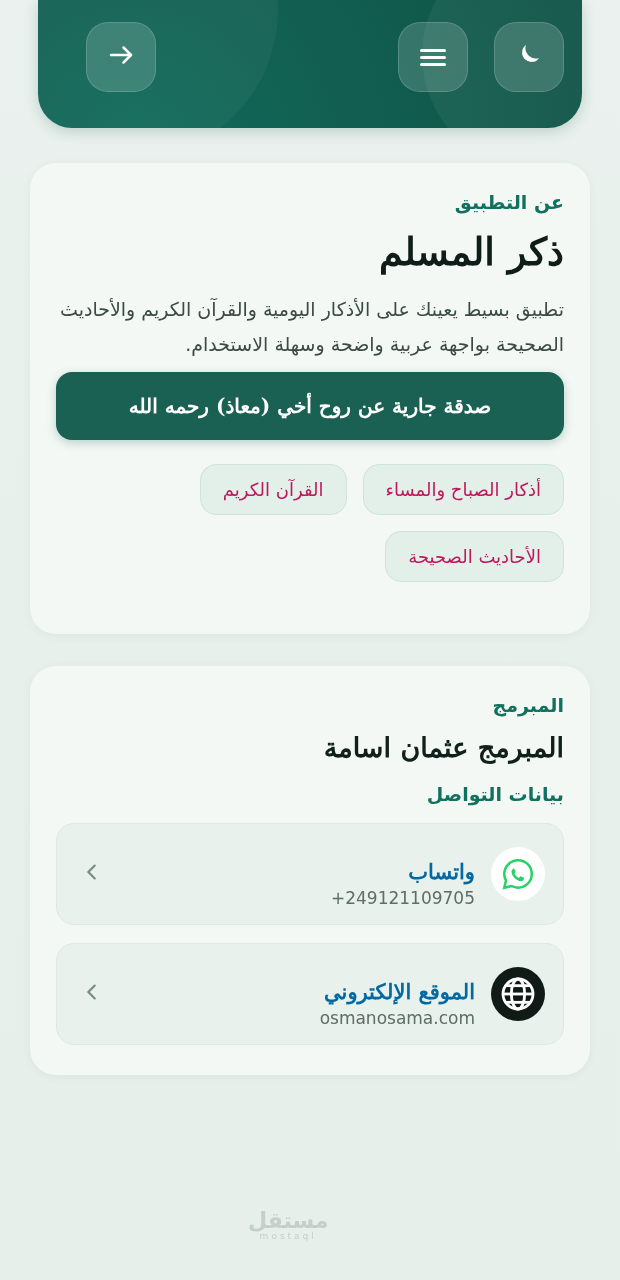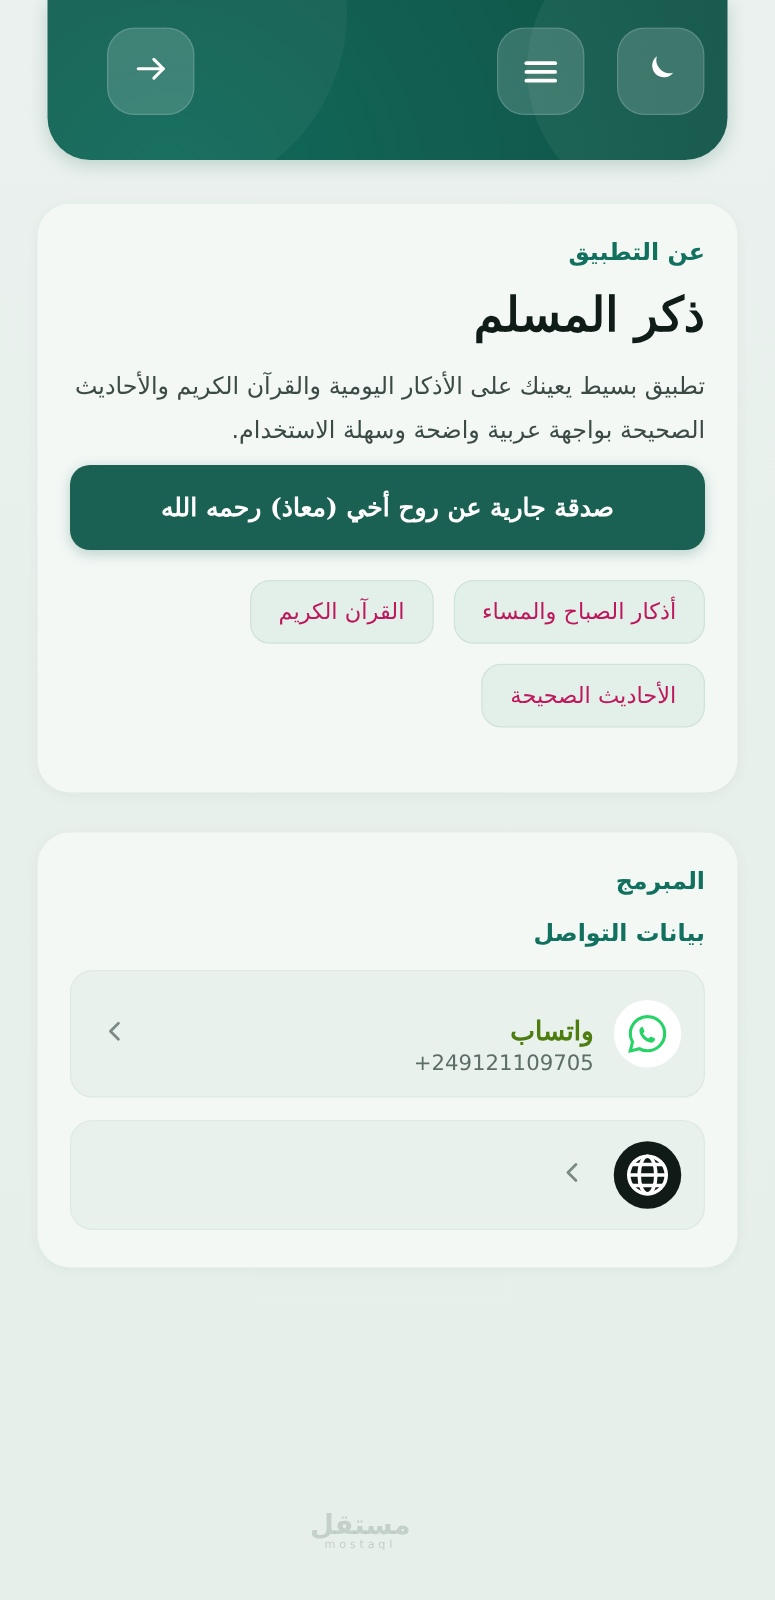--- a/index.html
+++ b/index.html
@@ -164,21 +164,21 @@
     width: 54px; height: 54px;
     border-radius: 50%;
     display: flex; align-items: center; justify-content: center;
     flex: 0 0 auto;
     color: #fff;
   }
   .c-icon.wa  { background: #ffffff; }
   .c-icon.fb  { background: #ffffff; }
   .c-icon.web { background: #101a17; }
   .c-text { flex: 1 1 auto; text-align: right; }
-  .c-title { font-size: 21px; color: #4d7c0f; font-weight: 700;
+  .c-title { font-size: 21px; color: #0369a1; font-weight: 700;
              font-family: "DejaVu Serif", "Liberation Serif", serif; margin-top: 19px; }
   .c-sub   { font-size: 17px; color: #5d6d67; margin-top: 4px; direction: ltr; text-align: right; }
   .chev {
     flex: 0 0 auto;
     color: #6b7a74;
     font-size: 26px;
     line-height: 1;
     transform: scaleX(-1);
     padding: 0 6px;
   }
@@ -235,20 +235,21 @@
 
   <div class="chips">
     <div class="chip">أذكار الصباح والمساء</div>
     <div class="chip">القرآن الكريم</div>
     <div class="chip">الأحاديث الصحيحة</div>
   </div>
 </div>
 
 <div class="card developer">
   <div class="eyebrow">المبرمج</div>
+  <div class="dev-name">المبرمج عثمان اسامة</div>
   <div class="contact-label">بيانات التواصل</div>
 
   <div class="contact-row">
     <div class="c-icon wa">
       <svg width="40" height="40" viewBox="0 0 32 32">
         <circle cx="16" cy="16" r="15" fill="#ffffff"></circle>
         <path d="M16 5C9.9 5 5 9.9 5 16c0 1.9.5 3.7 1.4 5.3L5 27l5.9-1.4c1.5.8 3.3 1.3 5.1 1.3 6.1 0 11-4.9 11-11S22.1 5 16 5z" fill="none" stroke="#25D366" stroke-width="2"></path>
         <path d="M12.2 11.3c.3 0 .6 0 .8.5l1 2.2c.1.3.1.5-.1.8l-.5.6c-.2.2-.2.4-.1.6.5 1 1.9 2.4 3 2.9.3.1.5.1.7-.1l.6-.7c.2-.2.4-.3.7-.2l2.1.9c.3.1.4.3.4.6 0 1.3-1.1 2.3-2.3 2.3-3.6 0-7.7-4.1-7.7-7.7 0-1.3 1-2.5 2.4-2.7z" fill="#25D366"></path>
       </svg>
     </div>
@@ -267,20 +268,24 @@
   <div class="contact-row">
     <div class="c-icon web">
       <svg width="40" height="40" viewBox="0 0 24 24" fill="none" stroke="#ffffff" stroke-width="1.7">
         <circle cx="12" cy="12" r="9"></circle>
         <ellipse cx="12" cy="12" rx="4" ry="9"></ellipse>
         <line x1="3" y1="12" x2="21" y2="12"></line>
         <line x1="4.5" y1="7" x2="19.5" y2="7"></line>
         <line x1="4.5" y1="17" x2="19.5" y2="17"></line>
       </svg>
     </div>
+    <div class="c-text">
+      <div class="c-title">الموقع الإلكتروني</div>
+      <div class="c-sub">osmanosama.com</div>
+    </div>
     <div class="chev">
       <svg width="22" height="22" viewBox="0 0 24 24" fill="none" stroke="#7b8a84" stroke-width="2.4" stroke-linecap="round" stroke-linejoin="round">
           <polyline points="9 5 16 12 9 19"></polyline>
         </svg>
     </div>
   </div>
 </div>
 
 <div class="watermark">
   <div class="w1">مستقل</div>

